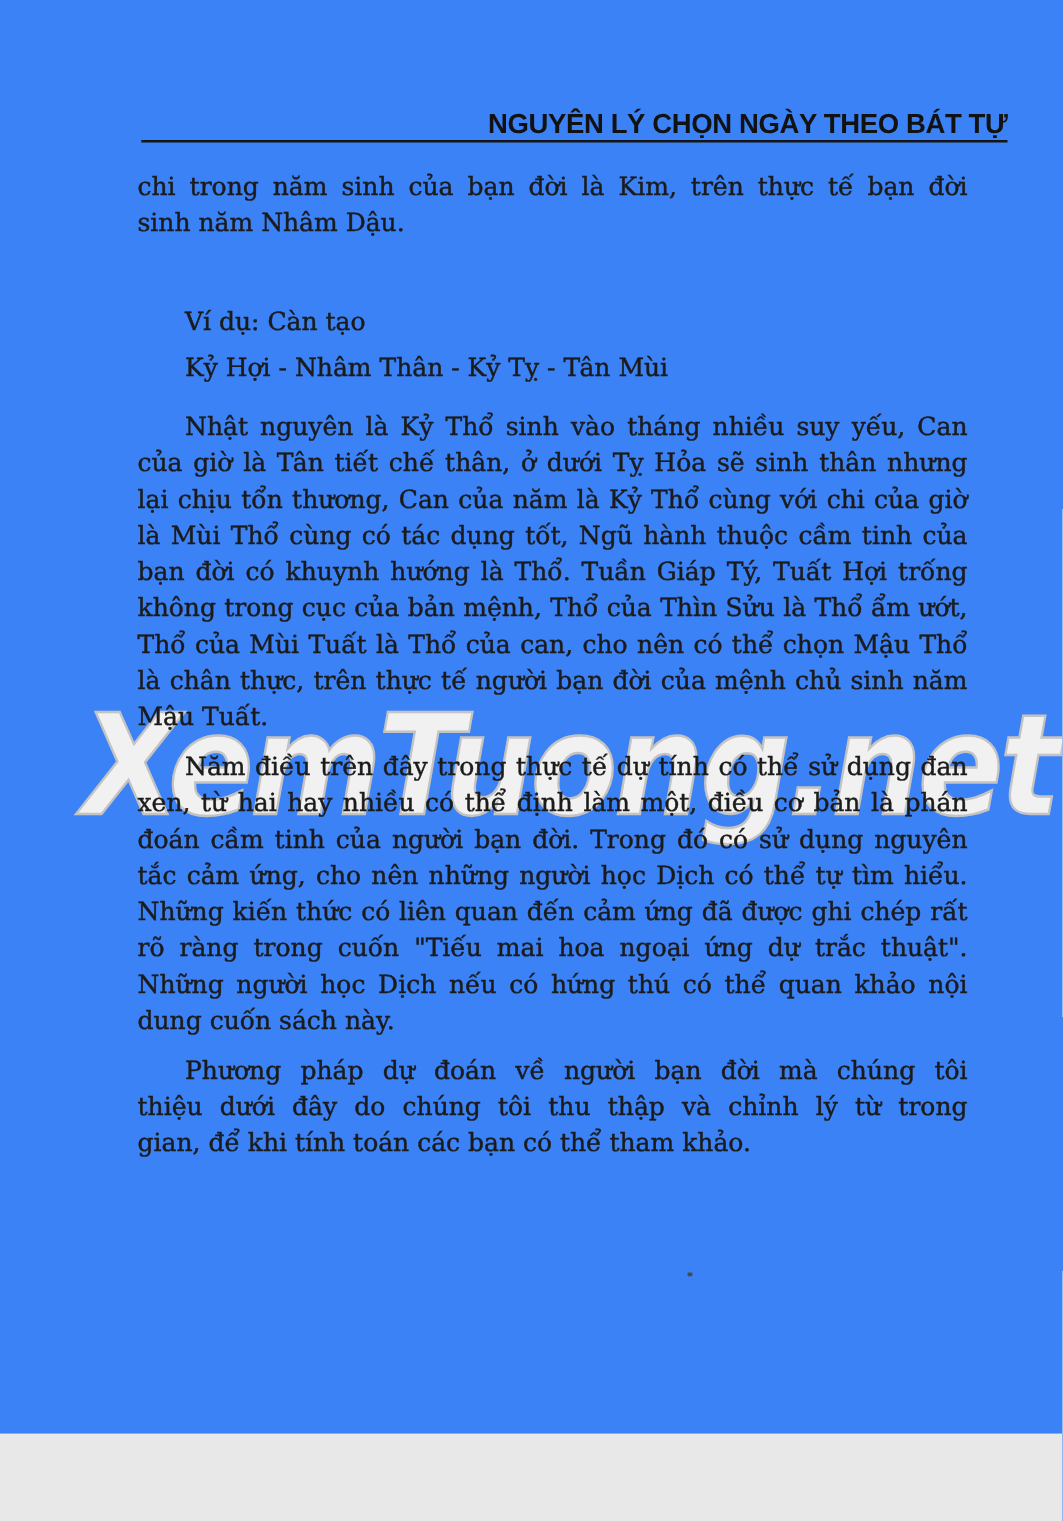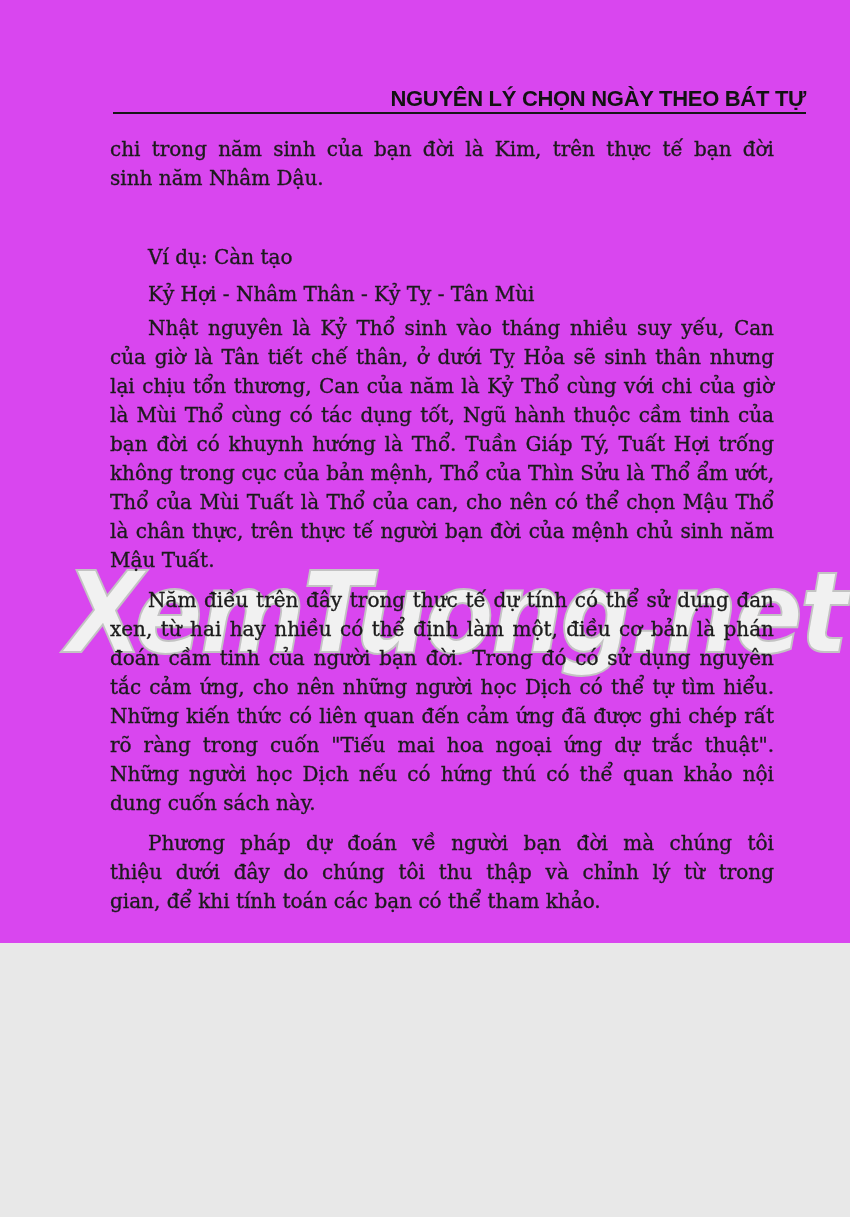--- a/index.html
+++ b/index.html
@@ -1,17 +1,17 @@
 <!DOCTYPE html>
 <html><head>
 <meta charset="utf-8">
 <style>
   html,body{margin:0;padding:0;background:#e8e8e8;}
   #page{
-    position:relative;width:850px;height:943px;background:#d946ef;
+    position:relative;width:850px;height:1147px;background:#3b82f6;
     margin:0 auto;overflow:hidden;
     font-family:"DejaVu Serif",serif;color:#1b1b1b;
   }
   
   .header-title{
     position:absolute;top:86px;right:44px;
     font-family:"Liberation Sans",sans-serif;
     font-size:22px;font-weight:600;letter-spacing:-0.3px;
     color:#121212;white-space:nowrap;
   }
@@ -68,21 +68,21 @@
   <div class="watermark">XemTuong.net</div>
 
   <div class="body-text" id="body-text">
       <div class="para" style="margin-bottom: 50px;">
         <div class="line just">chi trong năm sinh của bạn đời là Kim, trên thực tế bạn đời</div>
         <div class="line">sinh năm Nhâm Dậu.</div>
       </div>
       <div class="para" style="margin-bottom: 8px;">
         <div class="line indent">Ví dụ: Càn tạo</div>
       </div>
-      <div class="para" style="margin-bottom: 5px;">
+      <div class="para" style="margin-bottom: 18px;">
         <div class="line indent">Kỷ Hợi - Nhâm Thân - Kỷ Tỵ - Tân Mùi</div>
       </div>
       <div class="para" style="margin-bottom: 11px;">
         <div class="line just indent">Nhật nguyên là Kỷ Thổ sinh vào tháng nhiều suy yếu, Can</div>
         <div class="line just">của giờ là Tân tiết chế thân, ở dưới Tỵ Hỏa sẽ sinh thân nhưng</div>
         <div class="line just">lại chịu tổn thương, Can của năm là Kỷ Thổ cùng với chi của giờ</div>
         <div class="line just">là Mùi Thổ cùng có tác dụng tốt, Ngũ hành thuộc cầm tinh của</div>
         <div class="line just">bạn đời có khuynh hướng là Thổ. Tuần Giáp Tý, Tuất Hợi trống</div>
         <div class="line just">không trong cục của bản mệnh, Thổ của Thìn Sửu là Thổ ẩm ướt,</div>
         <div class="line just">Thổ của Mùi Tuất là Thổ của can, cho nên có thể chọn Mậu Thổ</div>

